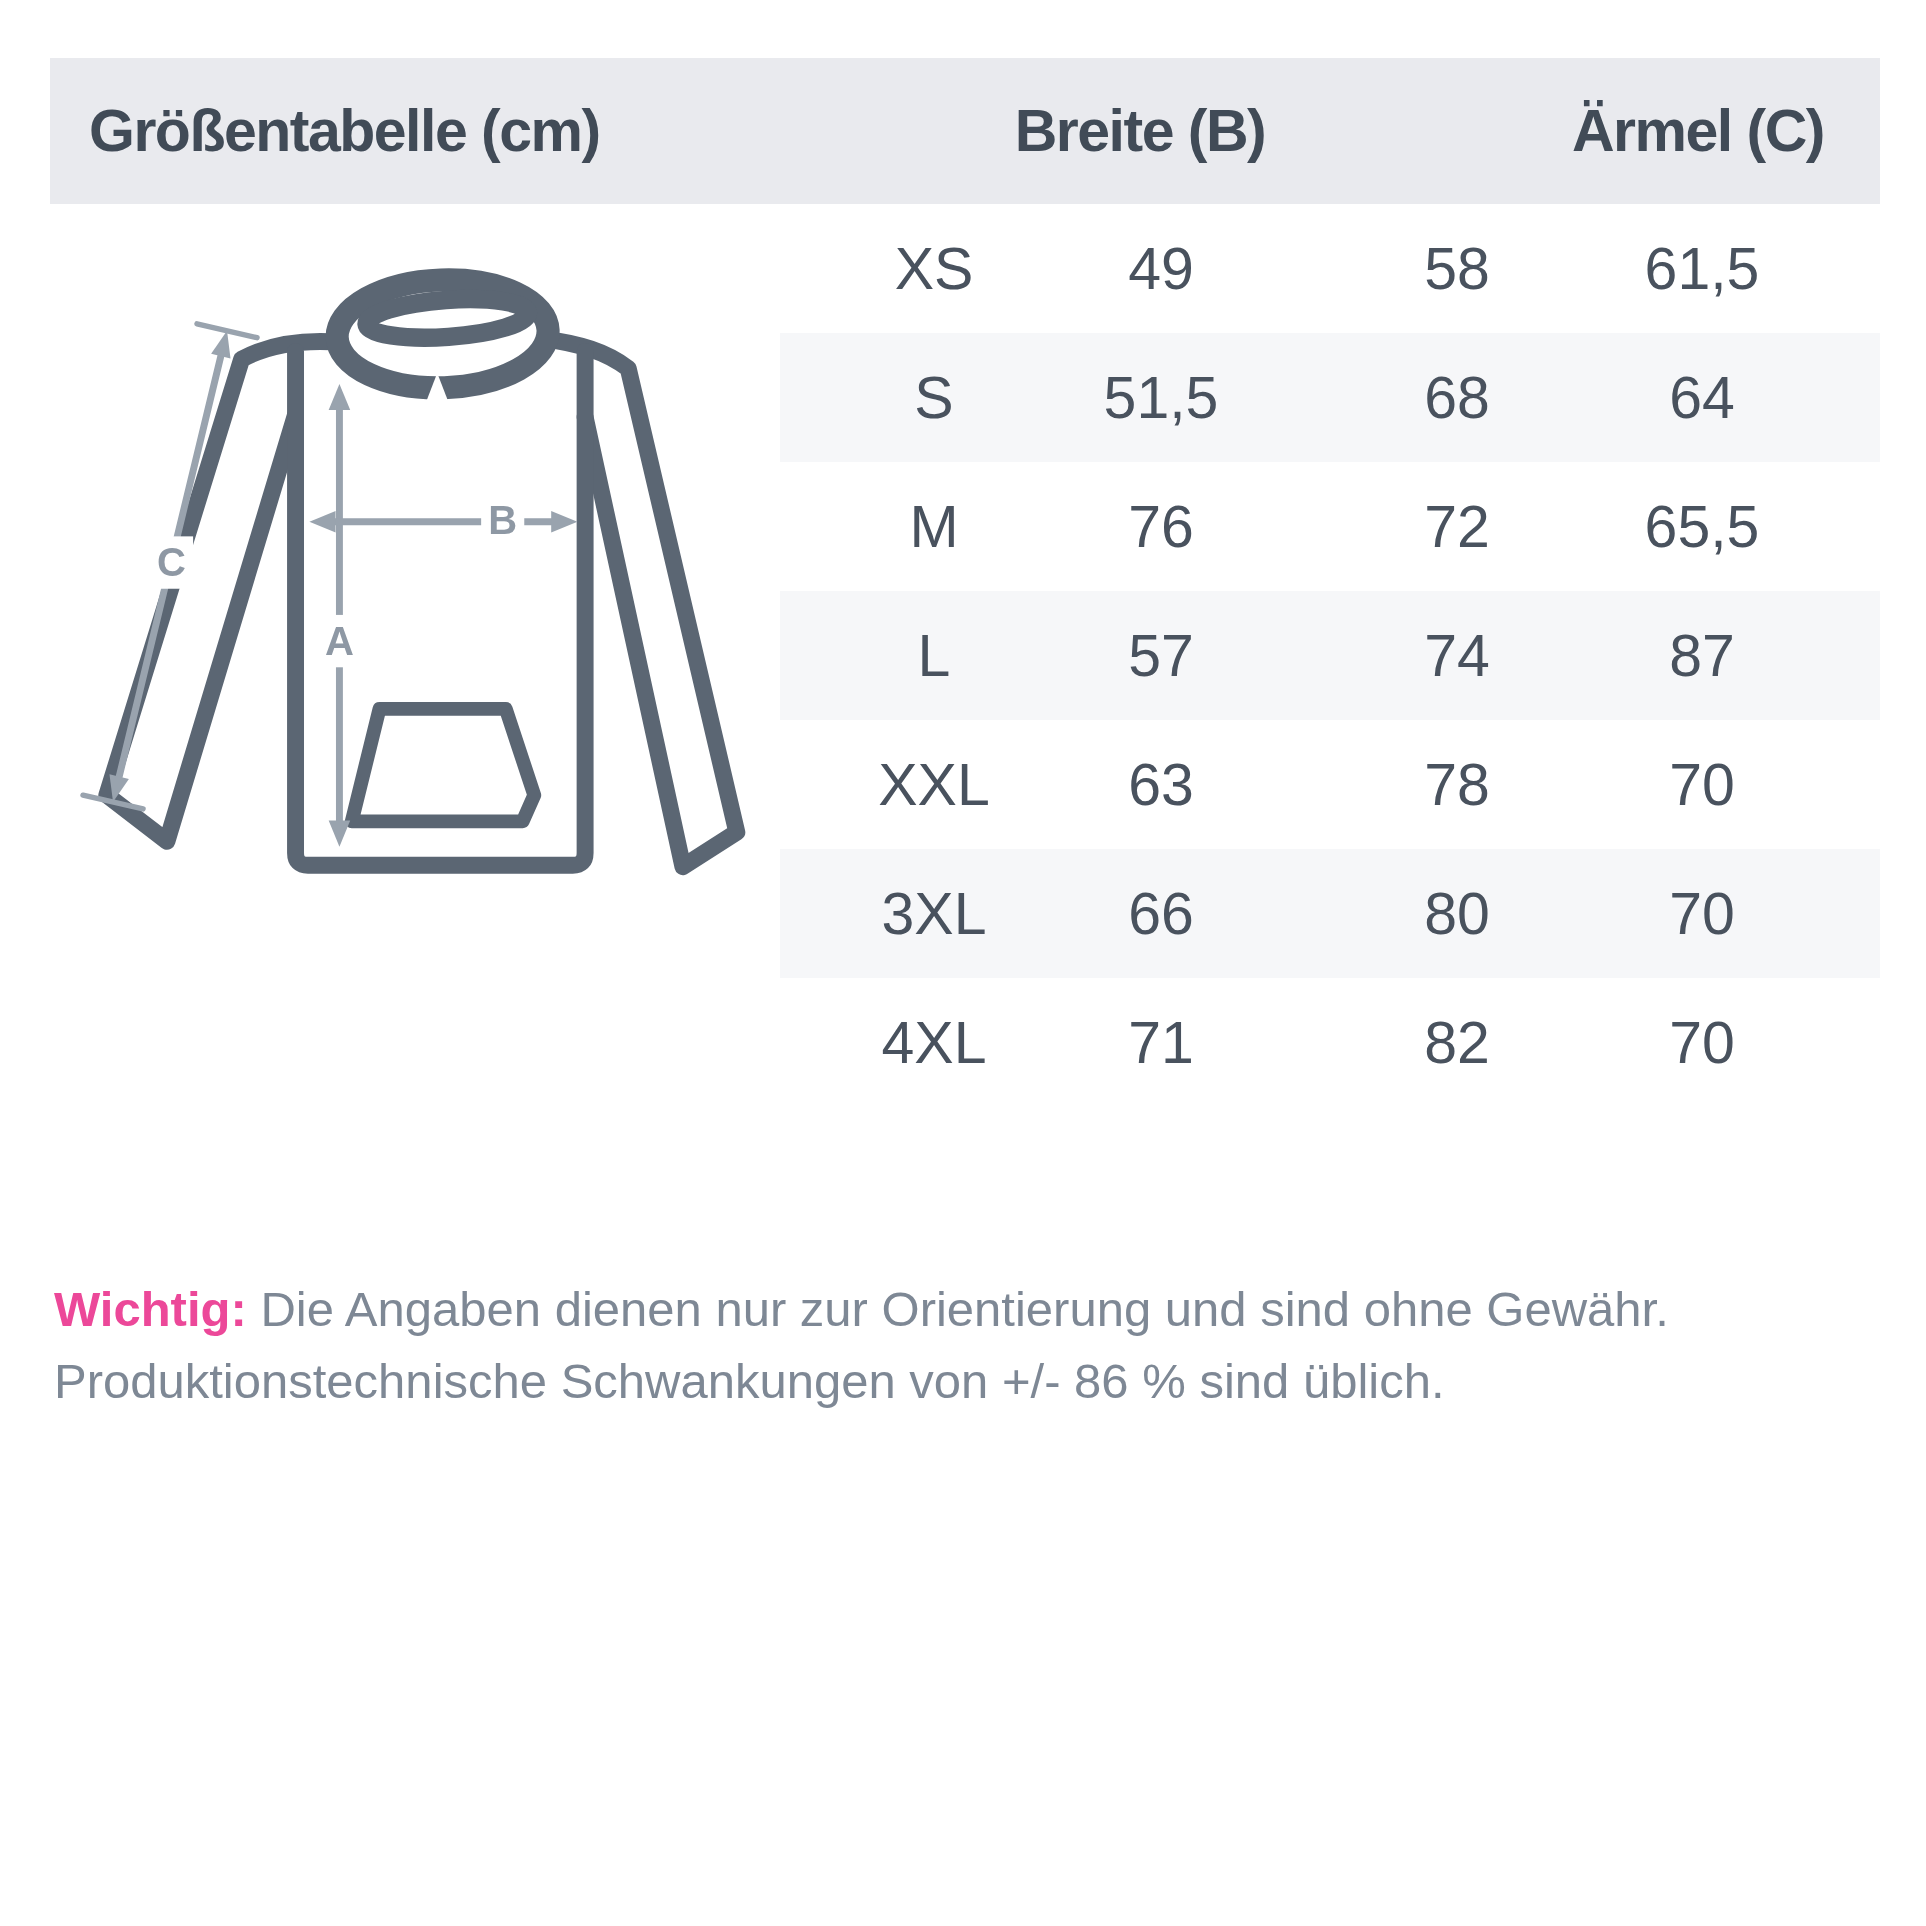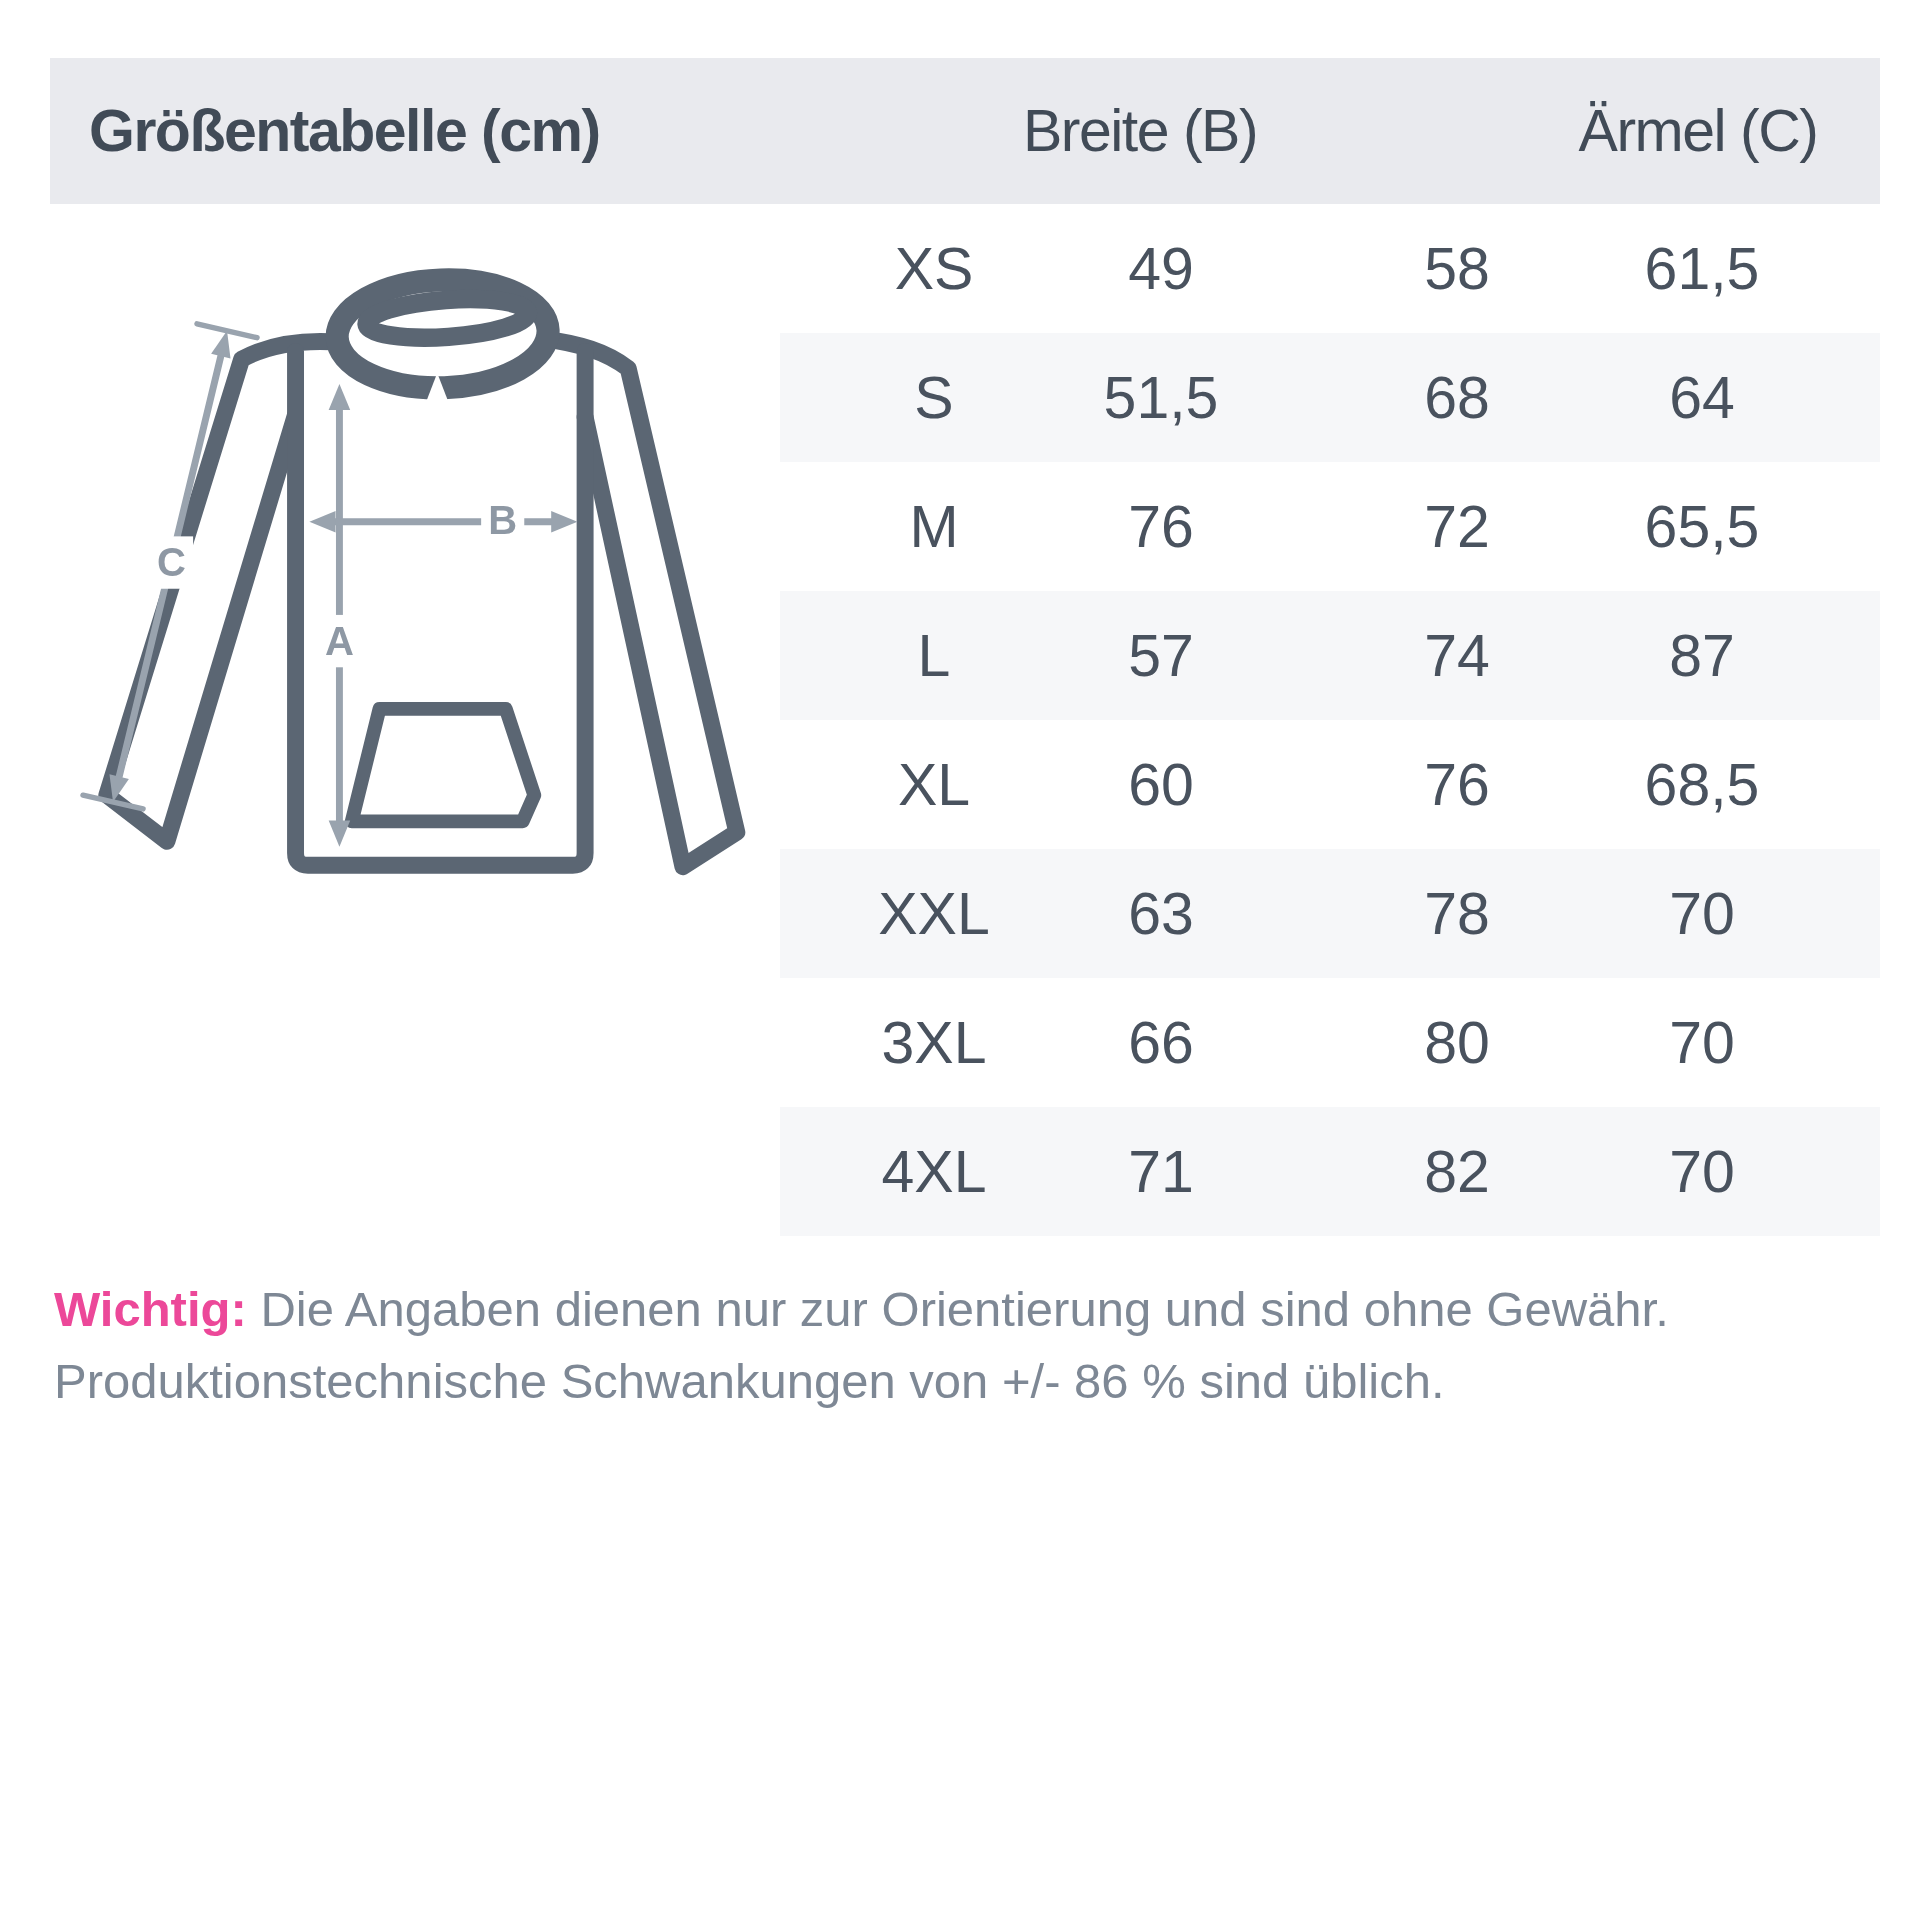--- a/index.html
+++ b/index.html
@@ -13,21 +13,21 @@
     background:#e9eaee;
   }
   .band-title {
     position:absolute; left:39px; top:50%; transform:translateY(-50%);
     font-size:59px; font-weight:bold; letter-spacing:-1.5px; color:#414b57;
     white-space:nowrap;
     text-align:center;
   }
   .hcol {
     position:absolute; top:50%; transform:translate(-50%,-50%);
-    font-size:59px; font-weight:normal; letter-spacing:-1.5px; color:#414b57;
+    font-size:59px; font-weight:bold; letter-spacing:-1.5px; color:#414b57;
     white-space:nowrap;
   }
   .hcol.h0 { left:1090px; }
   .hcol.h1 { left:1379px; }
   .hcol.h2 { left:1648px; }
   
   .rows { position:absolute; left:780px; top:204px; width:1100px; }
   .row  { position:relative; height:129px; }
   .row:nth-child(even) { background:#f6f7f9; }
   .cell {
@@ -127,26 +127,20 @@
     <span class="cell k2">72</span>
     <span class="cell k3">65,5</span>
   </div>
   <div class="row">
     <span class="cell k0">L</span>
     <span class="cell k1">57</span>
     <span class="cell k2">74</span>
     <span class="cell k3">87</span>
   </div>
   <div class="row">
-    <span class="cell k0">XL</span>
-    <span class="cell k1">60</span>
-    <span class="cell k2">76</span>
-    <span class="cell k3">68,5</span>
-  </div>
-  <div class="row">
     <span class="cell k0">XXL</span>
     <span class="cell k1">63</span>
     <span class="cell k2">78</span>
     <span class="cell k3">70</span>
   </div>
   <div class="row">
     <span class="cell k0">3XL</span>
     <span class="cell k1">66</span>
     <span class="cell k2">80</span>
     <span class="cell k3">70</span>

